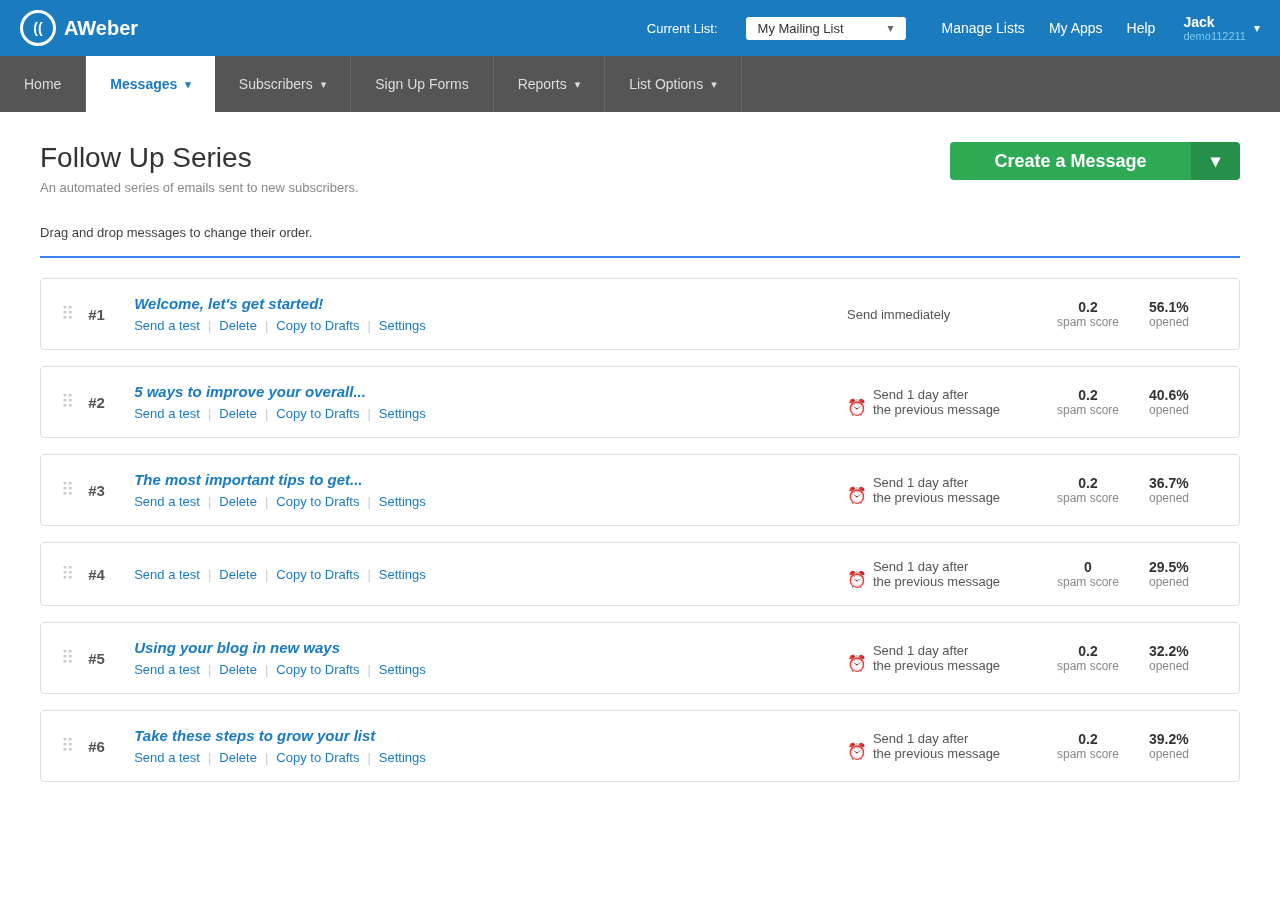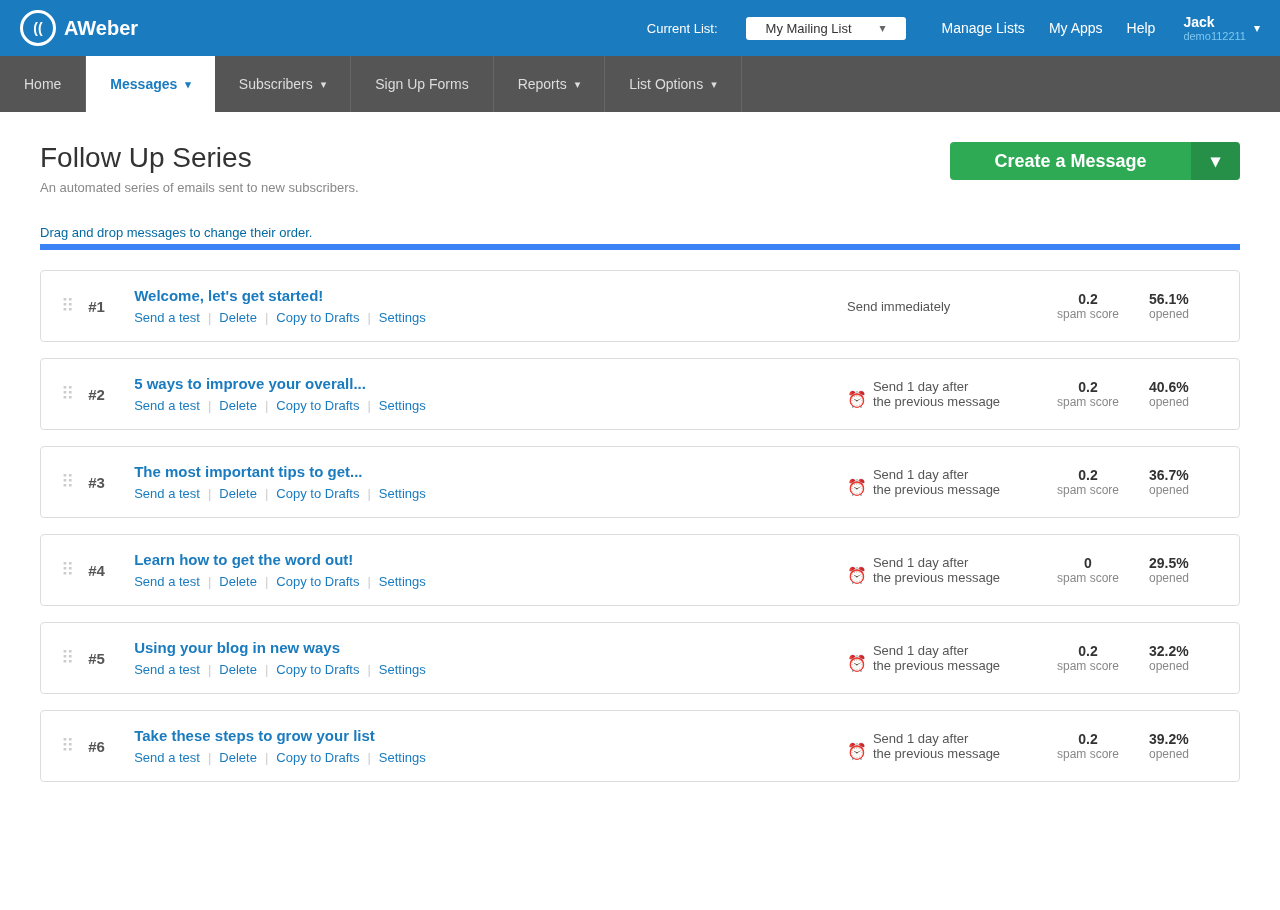--- a/index.html
+++ b/index.html
@@ -38,21 +38,21 @@
     .current-list-label {
       color: white;
       font-size: 13px;
       margin-right: 8px;
     }
     .list-select {
       display: flex;
       align-items: center;
       background: white;
       border-radius: 3px;
-      padding: 4px 20px;
+      padding: 4px 12px;
       gap: 8px;
       cursor: pointer;
       font-size: 13px;
       min-width: 160px;
     }
     .list-select-text { flex: 1; color: #333; }
     .list-select-arrow { color: #666; font-size: 12px; }
     .header-nav-links {
       display: flex;
       align-items: center;
@@ -151,25 +151,25 @@
       background: rgba(0,0,0,0.15);
       display: flex;
       align-items: center;
       justify-content: center;
       padding: 0 20px;
       font-size: 18px;
     }
 
     
     .drag-instruction {
-      color: #0369a1;
+      color: #404040;
       font-size: 13px;
       margin-bottom: 20px;
-      padding-bottom: 4px;
-      border-bottom: 6px solid #3b82f6;
+      padding-bottom: 16px;
+      border-bottom: 2px solid #3b82f6;
     }
 
     
     .message-row {
       background: white;
       border: 1px solid #ddd;
       border-radius: 4px;
       margin-bottom: 16px;
       padding: 16px 20px;
       display: flex;
@@ -190,20 +190,21 @@
       min-width: 30px;
     }
     .msg-content { flex: 1; }
     .msg-title {
       color: #1a7bbf;
       font-size: 15px;
       font-weight: bold;
       text-decoration: none;
       display: block;
       margin-bottom: 6px;
+      font-style: italic;
     }
     .msg-actions { display: flex; gap: 2px; align-items: center; font-size: 13px; }
     .msg-action-link {
       color: #1a7bbf;
       text-decoration: none;
       cursor: pointer;
     }
     .msg-action-sep { color: #ccc; margin: 0 6px; }
 
     .msg-send-info {
@@ -391,21 +392,20 @@
     </div>
     <div class="msg-opened">
       <div class="msg-opened-pct">36.7%</div>
       <div class="msg-opened-label">opened</div>
     </div>
   </div>
       <div class="message-row">
     <div class="drag-handle">⠿</div>
     <div class="msg-number">#4</div>
     <div class="msg-content">
-      <a class="msg-title">Learn how to get the word out!</a>
       <div class="msg-actions">
         <a class="msg-action-link">Send a test</a>
         <span class="msg-action-sep">|</span>
         <a class="msg-action-link">Delete</a>
         <span class="msg-action-sep">|</span>
         <a class="msg-action-link">Copy to Drafts</a>
         <span class="msg-action-sep">|</span>
         <a class="msg-action-link">Settings</a>
       </div>
     </div>

